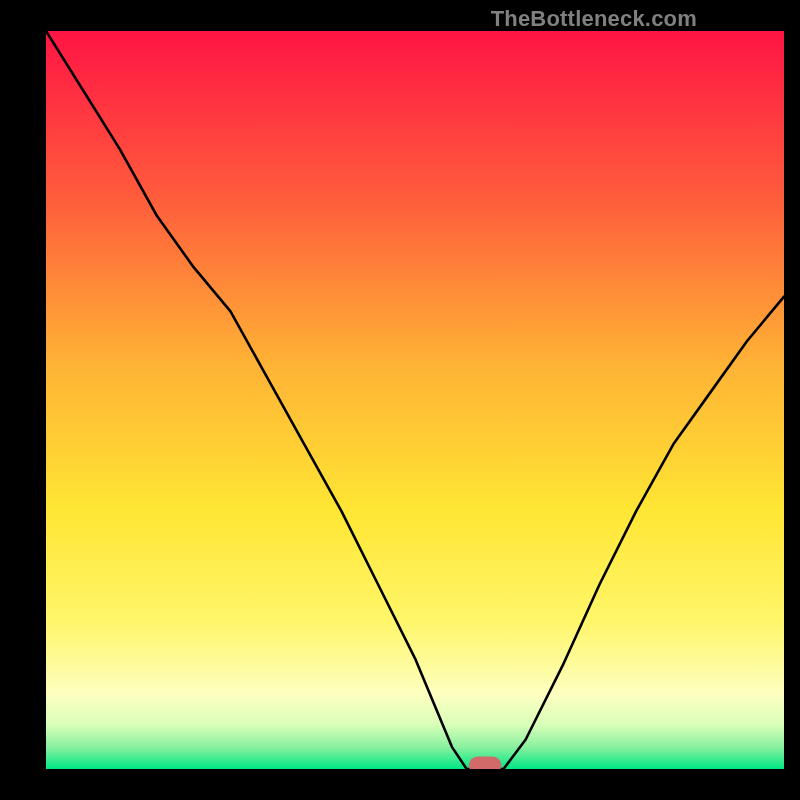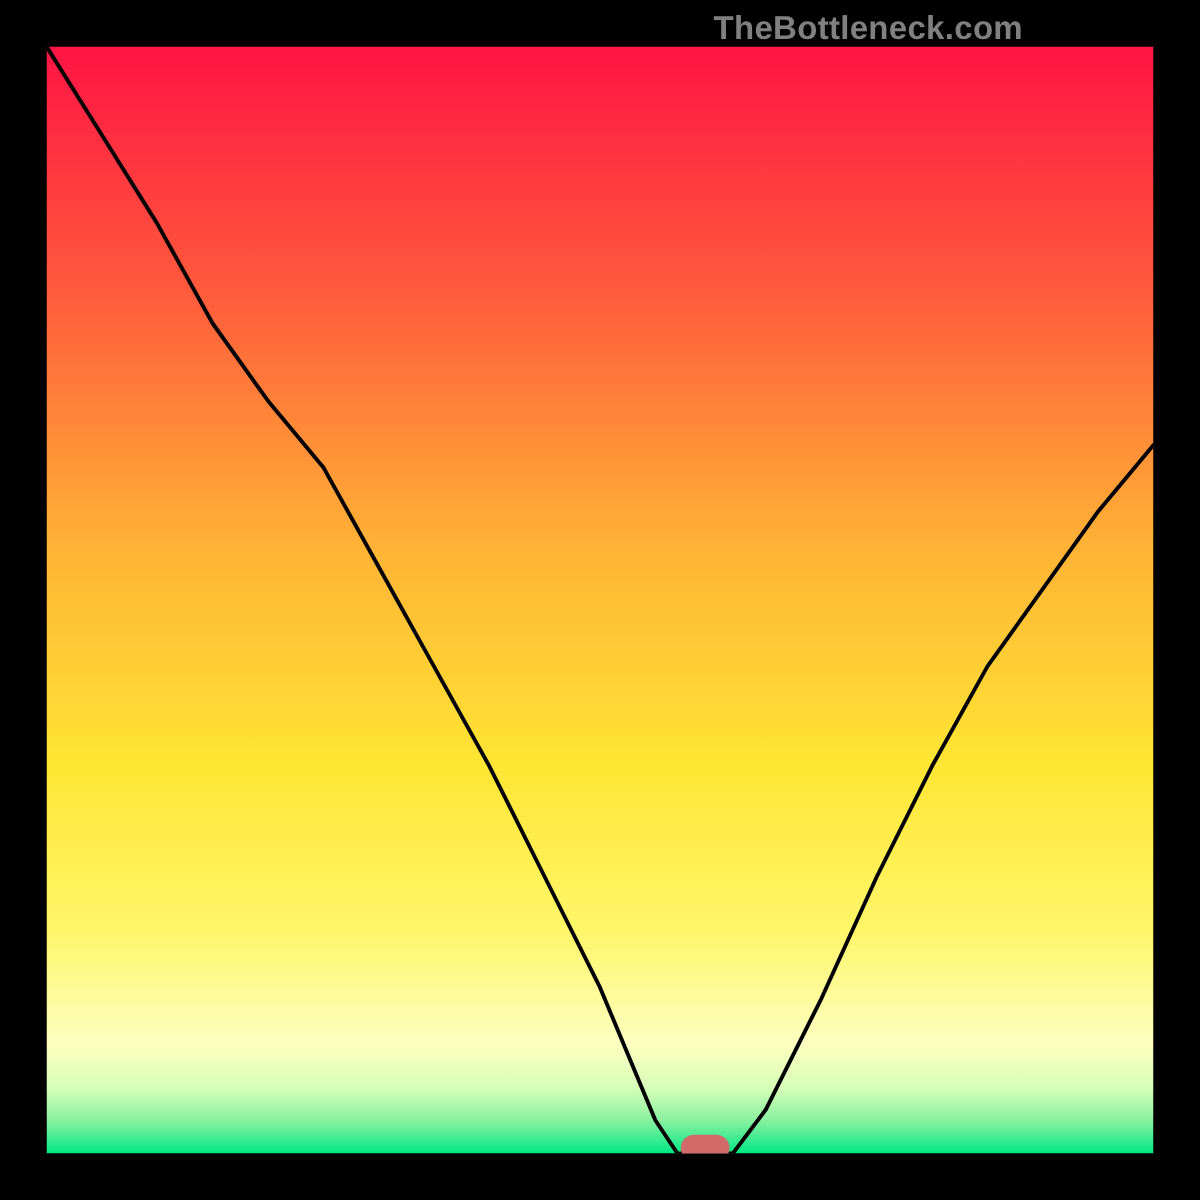--- a/index.html
+++ b/index.html
@@ -5,21 +5,21 @@
   html, body {
     margin: 0;
     padding: 0;
     width: 800px;
     height: 800px;
     background: #000;
     overflow: hidden;
   }
   .frame {
     position: absolute;
-    left: 0;
+    left: 15px;
     top: 0;
     width: 696px;
     height: 800px;
     background: #000;
   }
   .watermark {
     position: absolute;
     top: 6px;
     right: 14px;
     font-family: Arial, Helvetica, sans-serif;

